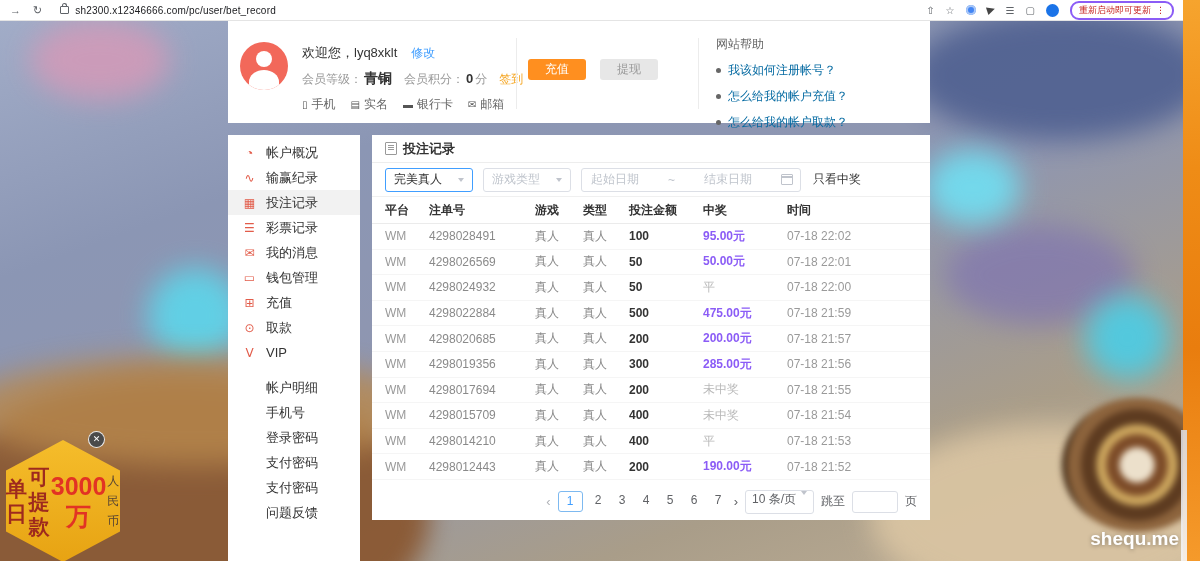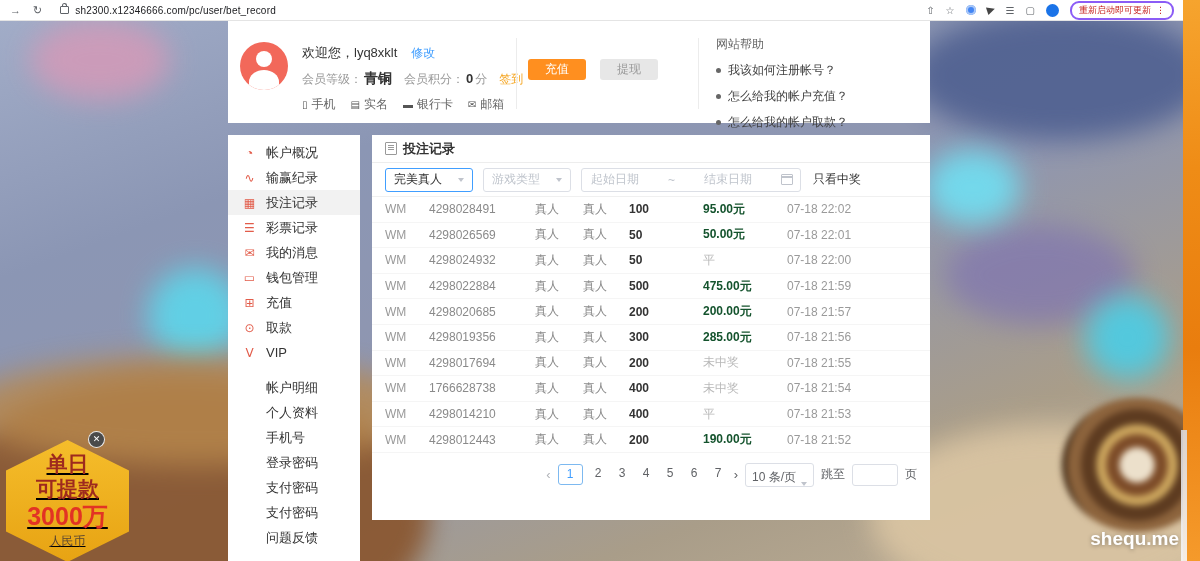--- a/index.html
+++ b/index.html
@@ -72,21 +72,21 @@
   .v-icon{font-size:10px;color:#555;}
   .u-balance{position:absolute;left:300px;top:30px;}
   .bal-row{display:flex;align-items:baseline;}
   .bal-num{font-size:25px;font-weight:bold;color:#ff8f1f;margin:0 5px;letter-spacing:1px;}
   .btn-row{display:flex;gap:14px;margin-top:9px;}
   .btn{width:58px;height:21px;border-radius:3px;font-size:12px;display:flex;align-items:center;justify-content:center;cursor:pointer;}
   .btn-orange{background:#ff8f1f;color:#fff;}
   .btn-gray{background:#e7e7e7;color:#9a9a9a;}
   .u-help{position:absolute;left:488px;top:16px;right:10px;}
   .help-title{font-size:12px;color:#666;}
-  .h-item{display:flex;align-items:center;gap:7px;margin-top:9px;font-size:12px;color:#404040;cursor:pointer;white-space:nowrap;}
+  .h-item{display:flex;align-items:center;gap:7px;margin-top:9px;font-size:12px;color:#0369a1;cursor:pointer;white-space:nowrap;}
   .bullet{width:5px;height:5px;border-radius:50%;background:#666;flex:none;}
 
   
   .sidebar{position:absolute;left:228px;top:135px;width:132px;height:426px;background:#fff;z-index:10;
     padding-top:5px;box-sizing:border-box;}
   .s-item{height:25px;display:flex;align-items:center;gap:9px;padding-left:14px;font-size:13px;color:#333;cursor:pointer;}
   .s-item.active{background:#f2f2f2;}
   .s-icon{width:15px;text-align:center;font-size:12px;color:#e25c4a;}
   .s-sec{margin-top:10px;}
   .s-item2{height:25px;display:flex;align-items:center;padding-left:38px;font-size:13px;color:#333;cursor:pointer;}
@@ -117,37 +117,37 @@
   .t-row{height:24.6px;border-bottom:1px solid #f5f5f5;}
   .c-platform{width:44px;color:#999;}
   .c-betno{width:106px;color:#8a8a8a;}
   .c-game{width:48px;color:#8a8a8a;}
   .c-type{width:46px;color:#8a8a8a;}
   .c-amount{width:74px;color:#333;font-weight:bold;}
   .c-win{width:84px;}
   .c-time{flex:1;color:#9a9a9a;}
   .t-head .c-platform,.t-head .c-betno,.t-head .c-game,.t-head .c-type,
   .t-head .c-amount,.t-head .c-win,.t-head .c-time{color:#333;font-weight:bold;}
-  .c-win.win{color:#14532d;font-weight:bold;}
+  .c-win.win{color:#8b5cf6;font-weight:bold;}
   .c-win.muted{color:#b9b9b9;font-weight:normal;}
 
   .pager{display:flex;align-items:center;justify-content:flex-end;gap:7px;
     padding:10px 13px 0 0;font-size:12px;color:#606266;}
   .pg-arrow{color:#b0b3b8;cursor:pointer;font-size:13px;}
   .page{min-width:17px;height:19px;line-height:19px;text-align:center;cursor:pointer;color:#606266;}
   .page.active{border:1px solid #7db9f0;border-radius:3px;padding:0 3px;color:#409eff;background:#fff;}
-  .size-sel{height:22px;border:1px solid #dcdfe6;border-radius:3px;display:flex;align-items:flex-end;gap:5px;
+  .size-sel{height:22px;border:1px solid #dcdfe6;border-radius:3px;display:flex;align-items:flex-start;gap:5px;
     padding:0 6px;color:#606266;cursor:pointer;}
   .jump-input{width:44px;height:20px;border:1px solid #dcdfe6;border-radius:3px;background:#fff;}
 
   
-  .badge{position:absolute;left:6px;top:440px;width:123px;height:122px;z-index:70;
+  .badge{position:absolute;left:6px;top:440px;width:114px;height:122px;z-index:70;
     clip-path:polygon(50% 0,100% 25%,100% 75%,50% 100%,0 75%,0 25%);
     background:linear-gradient(180deg,#f5bd2b,#e7a313);
-    display:flex;flex-direction:column;align-items:center;justify-content:center;text-align:center;text-decoration:underline;}
+    display:flex;flex-direction:row;align-items:center;justify-content:center;text-align:center;}
   .bd1{font-size:21px;font-weight:bold;color:#9e2a1e;line-height:25px;}
   .bd3{font-size:25px;font-weight:bold;color:#e23324;line-height:30px;}
   .bd4{font-size:12px;color:#5a4632;line-height:20px;}
   .badge-close{position:absolute;left:89px;top:432px;width:15px;height:15px;border-radius:50%;z-index:71;
     background:#4a4a4a;color:#fff;font-size:9px;line-height:15px;text-align:center;cursor:pointer;
     box-shadow:0 0 0 1px #e8e8e8;}
 
   .watermark{position:absolute;right:21px;bottom:11px;z-index:55;color:#fff;font-weight:bold;font-size:19px;
     text-shadow:0 1px 4px rgba(0,0,0,.35);}
 </style>
@@ -314,23 +314,20 @@
           <span class="s-icon">Ⅴ</span>
           <span>VIP</span>
         </div>
       </div>
     <div class="s-sec">
 
         <div class="s-item2">
           <span>帐户明细</span>
         </div>
 
-        <div class="s-item2">
-          <span>个人资料</span>
-        </div>
 
         <div class="s-item2">
           <span>手机号</span>
         </div>
 
         <div class="s-item2">
           <span>登录密码</span>
         </div>
 
         <div class="s-item2">
@@ -364,20 +361,29 @@
       </div>
       <div class="daterange">
         <span class="dr-part">起始日期</span>
         <span>~</span>
         <span class="dr-part">结束日期</span>
         <span class="cal"></span>
       </div>
       <span class="win-only">只看中奖</span>
     </div>
 
+    <div class="t-head">
+      <span class="c-platform">平台</span>
+      <span class="c-betno">注单号</span>
+      <span class="c-game">游戏</span>
+      <span class="c-type">类型</span>
+      <span class="c-amount">投注金额</span>
+      <span class="c-win">中奖</span>
+      <span class="c-time">时间</span>
+    </div>
 
     <div>
 
         <div class="t-row">
           <span class="c-platform">WM</span>
           <span class="c-betno">4298028491</span>
           <span class="c-game">真人</span>
           <span class="c-type">真人</span>
           <span class="c-amount">100</span>
           <span class="c-win win">95.00元</span>
@@ -439,21 +445,21 @@
           <span class="c-betno">4298017694</span>
           <span class="c-game">真人</span>
           <span class="c-type">真人</span>
           <span class="c-amount">200</span>
           <span class="c-win muted">未中奖</span>
           <span class="c-time">07-18 21:55</span>
         </div>
 
         <div class="t-row">
           <span class="c-platform">WM</span>
-          <span class="c-betno">1766628738</span>
+          <span class="c-betno">4298015709</span>
           <span class="c-game">真人</span>
           <span class="c-type">真人</span>
           <span class="c-amount">400</span>
           <span class="c-win muted">未中奖</span>
           <span class="c-time">07-18 21:54</span>
         </div>
 
         <div class="t-row">
           <span class="c-platform">WM</span>
           <span class="c-betno">4298014210</span>

